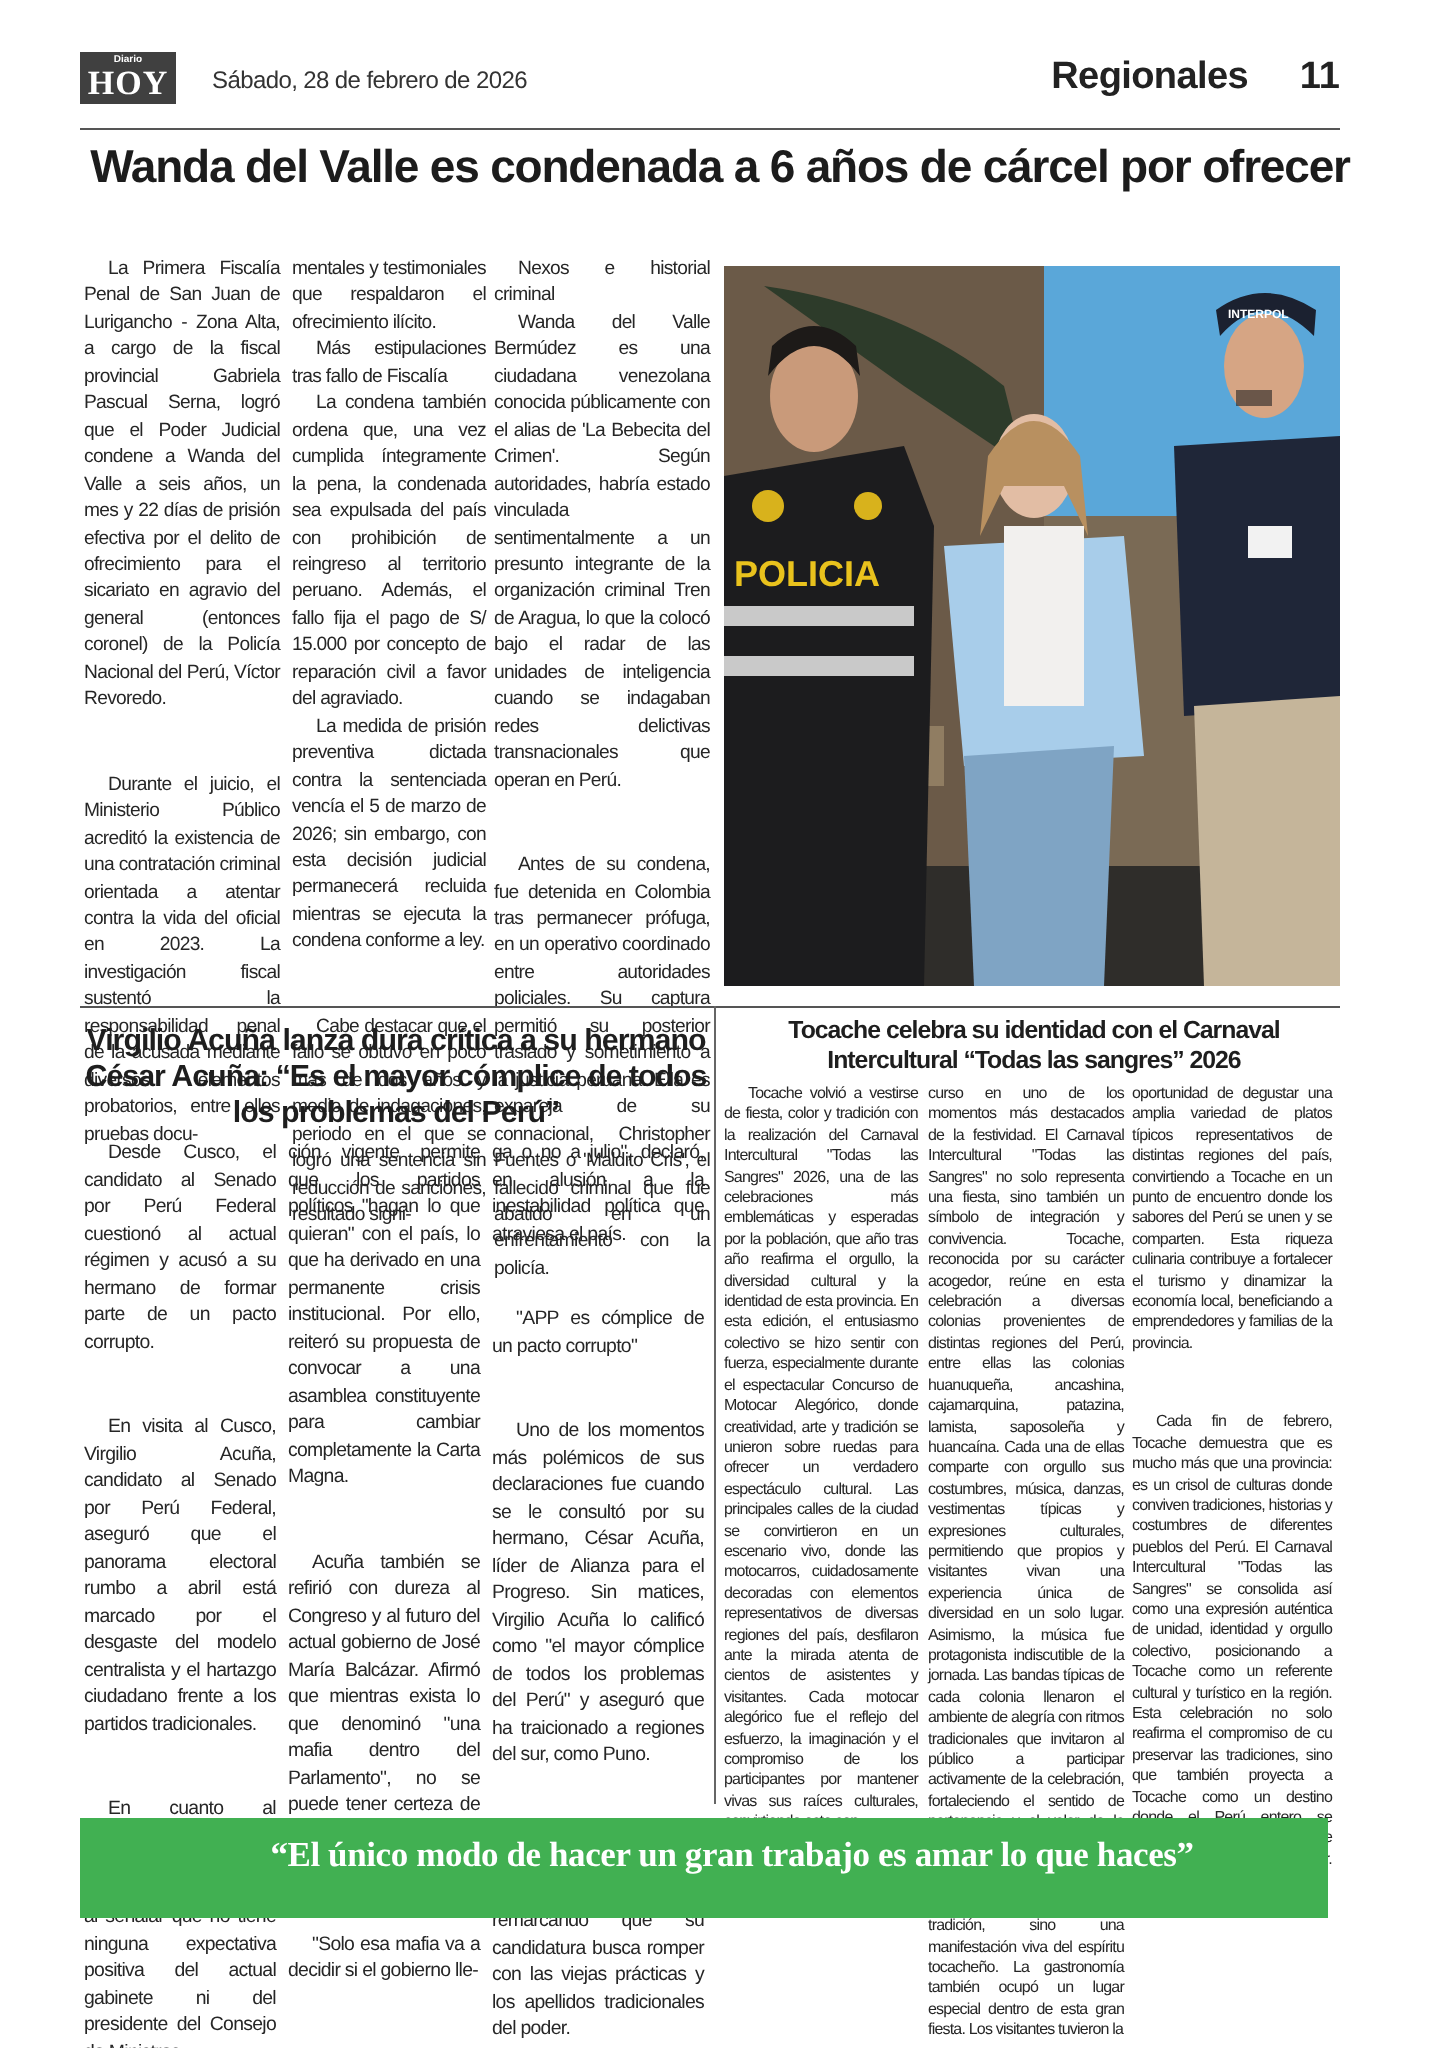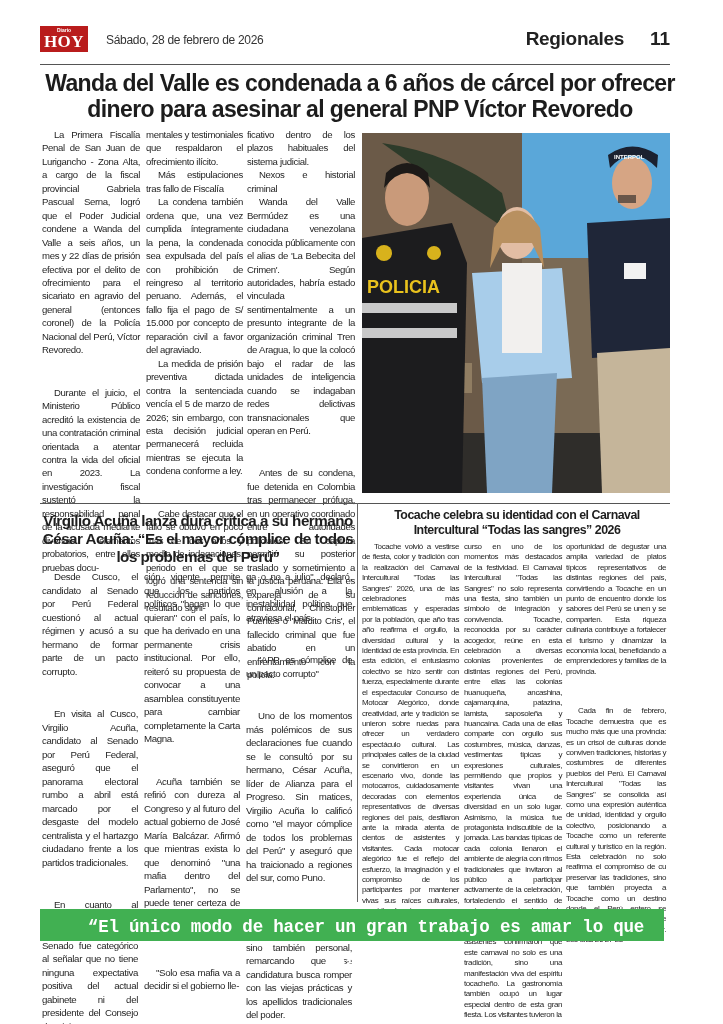--- a/index.html
+++ b/index.html
@@ -1,20 +1,20 @@
 <!DOCTYPE html>
 <html><head>
 <meta charset="utf-8">
 <style>
   * { box-sizing: border-box; margin: 0; padding: 0; }
   html, body { width: 723px; height: 1024px; background: #ffffff; overflow: hidden; }
   body { position: relative; font-family: "Liberation Sans", sans-serif; color: #222; }
 
   .header { position: absolute; left: 40px; top: 26px; width: 630px; height: 30px; }
-  .logo { position: absolute; left: 0; top: 0; width: 48px; height: 26px; background: #b91c1c; color: #fff; text-align: center; }
+  .logo { position: absolute; left: 0; top: 0; width: 48px; height: 26px; background: #404040; color: #fff; text-align: center; }
   .logo .small { display: block; font-size: 5px; line-height: 6px; font-weight: bold; padding-top: 1px; }
   .logo .big { display: block; font-family: "Liberation Serif", serif; font-weight: bold; font-size: 17px; line-height: 17px; letter-spacing: 0.5px; }
   .date { position: absolute; left: 66px; top: 7px; font-size: 12px; letter-spacing: -0.3px; color: #333; }
   .section { position: absolute; right: 46px; top: 2px; font-size: 19px; font-weight: bold; color: #222; letter-spacing: -0.3px; }
   .pagenum { position: absolute; right: 0; top: 2px; font-size: 19px; font-weight: bold; color: #222; }
   .rule-top { position: absolute; left: 40px; top: 64px; width: 630px; border-top: 1.5px solid #555; }
 
   .headline { position: absolute; left: 40px; top: 70px; width: 640px; text-align: center; font-size: 23px; font-weight: bold; line-height: 26px; letter-spacing: -0.6px; color: #1c1c1c; }
 
   .col { position: absolute; font-size: 9.6px; line-height: 13.45px; text-align: justify; color: #262626; letter-spacing: -0.35px; }
@@ -27,56 +27,54 @@
   .rule-mid { position: absolute; left: 40px; top: 503px; width: 630px; border-top: 1.5px solid #555; }
   .vrule { position: absolute; left: 357px; top: 503px; height: 399px; border-left: 1px solid #666; }
 
   .h2 { position: absolute; text-align: center; font-weight: bold; color: #1e1e1e; letter-spacing: -0.5px; }
   .h2a { left: 42px; top: 512px; width: 312px; font-size: 15.2px; line-height: 18px; }
   .h2b { left: 362px; top: 508px; width: 310px; font-size: 12.4px; line-height: 15px; }
 
   .col2 { font-size: 9.7px; line-height: 13.5px; }
   .col3 { font-size: 8px; line-height: 10.4px; letter-spacing: -0.4px; }
 
-  .banner { position: absolute; left: 40px; top: 909px; width: 624px; height: 32px; background: #41b052; color: #fff; text-align: center; font-family: Liberation Mono, monospace; font-weight: bold; font-size: 17.5px; line-height: 36px; letter-spacing: -0.2px; padding-left: 28px; }
+  .banner { position: absolute; left: 40px; top: 909px; width: 624px; height: 50px; background: #41b052; color: #fff; text-align: center; font-family: Liberation Serif, serif; font-weight: bold; font-size: 17.5px; line-height: 36px; letter-spacing: -0.2px; padding-left: 28px; }
 </style>
 </head>
 <body>
 
 <div class="header">
   <div class="logo">
     <span class="small">Diario</span>
     <span class="big">HOY</span>
   </div>
   <span class="date">Sábado, 28 de febrero de  2026</span>
   <span class="section">Regionales</span>
   <span class="pagenum">11</span>
 </div>
 <div class="rule-top"></div>
 
 <h1 class="headline">
   <span>Wanda del Valle es condenada a 6 años de cárcel por ofrecer</span><br>
-  <span>dinero para asesinar al general PNP Víctor Revoredo</span>
 </h1>
 
 <div class="col" style="left:42px; top:128px; width:98px;">
   <p>La Primera Fiscalía Penal de San Juan de Lurigancho - Zona Alta, a cargo de la fiscal provincial Gabriela Pascual Serna, logró que el Poder Judicial condene a Wanda del Valle a seis años, un mes y 22 días de prisión efectiva por el delito de ofrecimiento para el sicariato en agravio del general (entonces coronel) de la Policía Nacional del Perú, Víctor Revoredo.</p>
   <p class="gap">Durante el juicio, el Ministerio Público acreditó la existencia de una contratación criminal orientada a atentar contra la vida del oficial en 2023. La investigación fiscal sustentó la responsabilidad penal de la acusada mediante diversos elementos probatorios, entre ellos pruebas docu-</p>
 </div>
 
 <div class="col" style="left:146px; top:128px; width:97px;">
   <p style="text-indent:0">mentales y testimoniales que respaldaron el ofrecimiento ilícito.</p>
   <p class="sub">Más estipulaciones tras fallo de Fiscalía</p>
   <p>La condena también ordena que, una vez cumplida íntegramente la pena, la condenada sea expulsada del país con prohibición de reingreso al territorio peruano. Además, el fallo fija el pago de S/ 15.000 por concepto de reparación civil a favor del agraviado.</p>
   <p>La medida de prisión preventiva dictada contra la sentenciada vencía el 5 de marzo de 2026; sin embargo, con esta decisión judicial permanecerá recluida mientras se ejecuta la condena conforme a ley.</p>
   <p class="gap">Cabe destacar que el fallo se obtuvo en poco más de dos años y medio de indagaciones, periodo en el que se logró una sentencia sin reducción de sanciones, resultado signi-</p>
 </div>
 
 <div class="col" style="left:247px; top:128px; width:108px;">
-  <p style="text-indent:0">ficativo dentro de los plazos habituales del sistema judicial.</p>
   <p class="sub">Nexos e historial criminal</p>
   <p>Wanda del Valle Bermúdez es una ciudadana venezolana conocida públicamente con el alias de 'La Bebecita del Crimen'. Según autoridades, habría estado vinculada sentimentalmente a un presunto integrante de la organización criminal Tren de Aragua, lo que la colocó bajo el radar de las unidades de inteligencia cuando se indagaban redes delictivas transnacionales que operan en Perú.</p>
   <p class="gap">Antes de su condena, fue detenida en Colombia tras permanecer prófuga, en un operativo coordinado entre autoridades policiales. Su captura permitió su posterior traslado y sometimiento a la justicia peruana. Ella es expareja de su connacional, Christopher Fuentes o 'Maldito Cris', el fallecido criminal que fue abatido en un enfrentamiento con la policía.</p>
 </div>
 
 <div class="photo">
   <svg width="308" height="360" viewBox="0 0 308 360">
     <rect x="0" y="0" width="160" height="360" fill="#6b5a48"></rect>
     <rect x="160" y="0" width="148" height="125" fill="#5aa7d9"></rect>
     <rect x="160" y="125" width="148" height="235" fill="#7a6a55"></rect>

